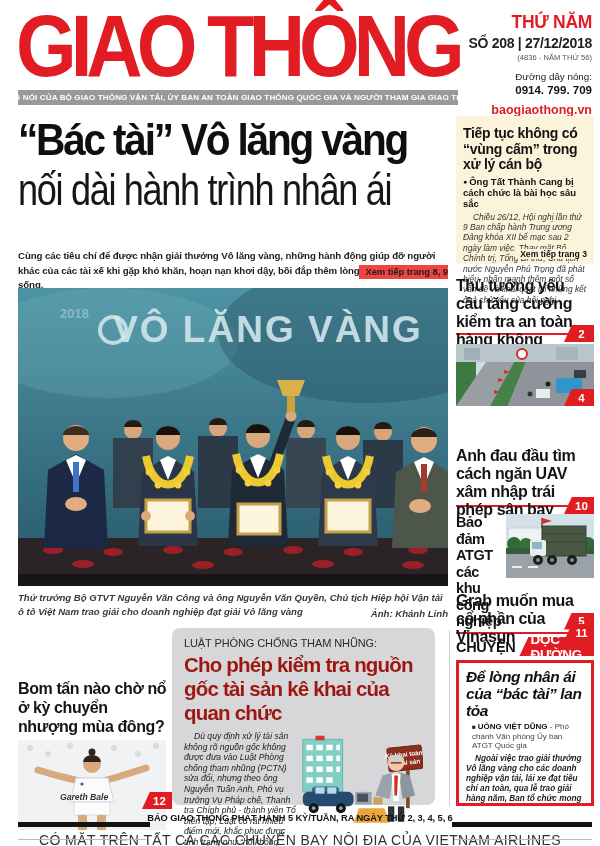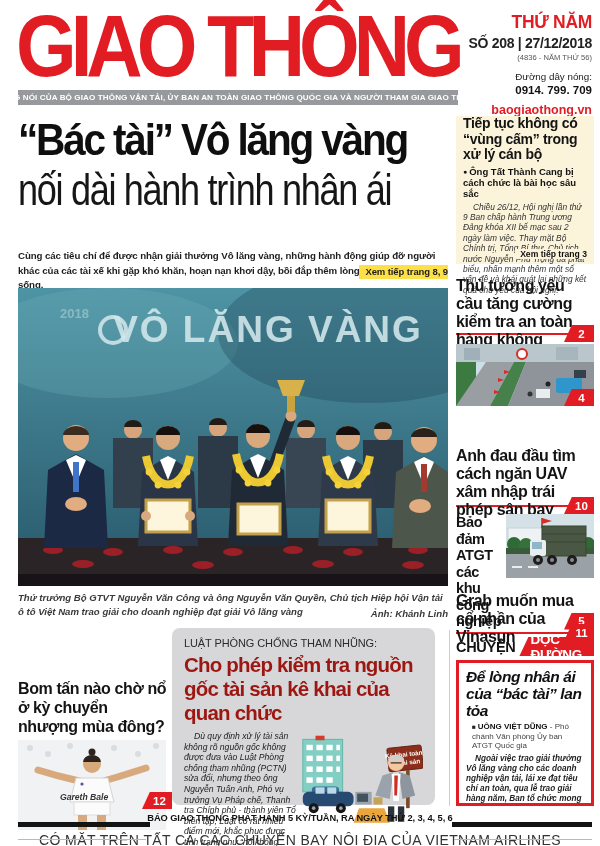--- a/index.html
+++ b/index.html
@@ -21,26 +21,26 @@
   
   .h1a{left:18px;top:116px;width:560px;font-size:45px;font-weight:bold;color:#0f0f0f;
        letter-spacing:-2.4px;white-space:nowrap;transform:scaleX(.9);transform-origin:left top;line-height:1.07;}
   .h1b{left:18px;top:166px;width:620px;font-size:44px;font-weight:normal;color:#161616;
        letter-spacing:-1.6px;white-space:nowrap;transform:scaleX(.82);transform-origin:left top;line-height:1.08;}
   .subhead{left:18px;top:224px;display:flex;align-items:center;gap:8px;}
   .reddot{width:11px;height:11px;border-radius:50%;background:#e11d23;}
   .subhead-t{font-size:16.5px;font-weight:bold;color:#111;letter-spacing:-.2px;}
   .deck{left:18px;top:249px;width:430px;height:31px;font-size:9.7px;font-weight:bold;
         color:#1d1d1d;line-height:14.5px;letter-spacing:-.1px;}
-  .deck .cont{position:absolute;right:0;bottom:1px;font-size:9.5px;background:#fde047;padding-left:6px;}
+  .deck .cont{position:absolute;right:0;bottom:1px;font-size:9.5px;background:#ef4444;padding-left:6px;}
   .mainphoto{left:18px;top:288px;width:430px;height:298px;}
   .caption{left:18px;top:591px;width:430px;height:29px;font-size:9.6px;font-style:italic;
         font-weight:bold;color:#3a3a3a;line-height:13.5px;}
   .caption .credit{position:absolute;right:0;bottom:0;background:#fff;padding-left:8px;}
-  .cream{top:116px;height:148px;background:#fbf3da;padding:0 7px;box-sizing:border-box;position:absolute;left:456px;width:138px;}
+  .cream{top:116px;height:148px;background:#fbf3da;padding:10px 7px;box-sizing:border-box;position:absolute;left:456px;width:138px;}
   .cream-title{font-size:14px;font-weight:bold;line-height:15.5px;color:#141414;letter-spacing:-.3px;}
   .cream-bullet{font-size:9.5px;font-weight:bold;line-height:11px;color:#111;margin-top:3px;}
   .cream-bullet::before{content:"●";font-size:7px;margin-right:2px;vertical-align:1px;}
   .cream-body{font-size:8.4px;font-style:italic;line-height:10.4px;color:#333;margin-top:3px;text-indent:10px;}
   .cream-cont{position:absolute;right:7px;bottom:5px;font-size:8.6px;font-weight:bold;font-style:normal;color:#111;background:#fbf3da;padding-left:5px;}
   .sb-item{position:absolute;left:456px;width:138px;}
   .sb-title{font-size:16px;font-weight:bold;line-height:18px;color:#141414;letter-spacing:-.4px;}
   .redline{border-bottom:2.5px solid #e11d23;}
   .badge{position:absolute;width:30px;height:17px;background:#e11d23;color:#fff;
          font-size:11.5px;font-weight:bold;display:flex;align-items:center;justify-content:center;

